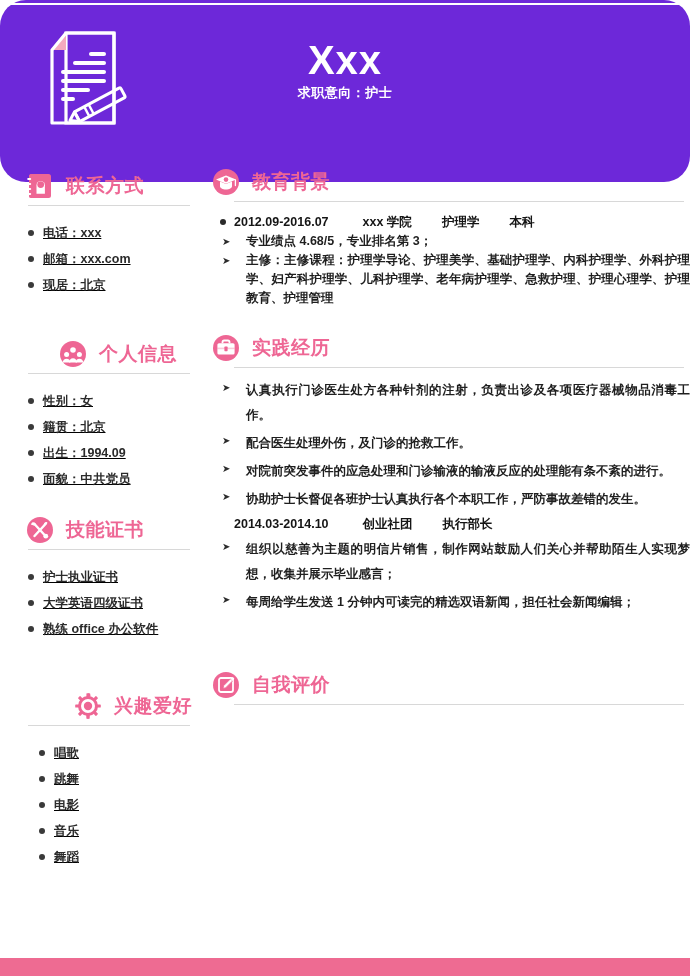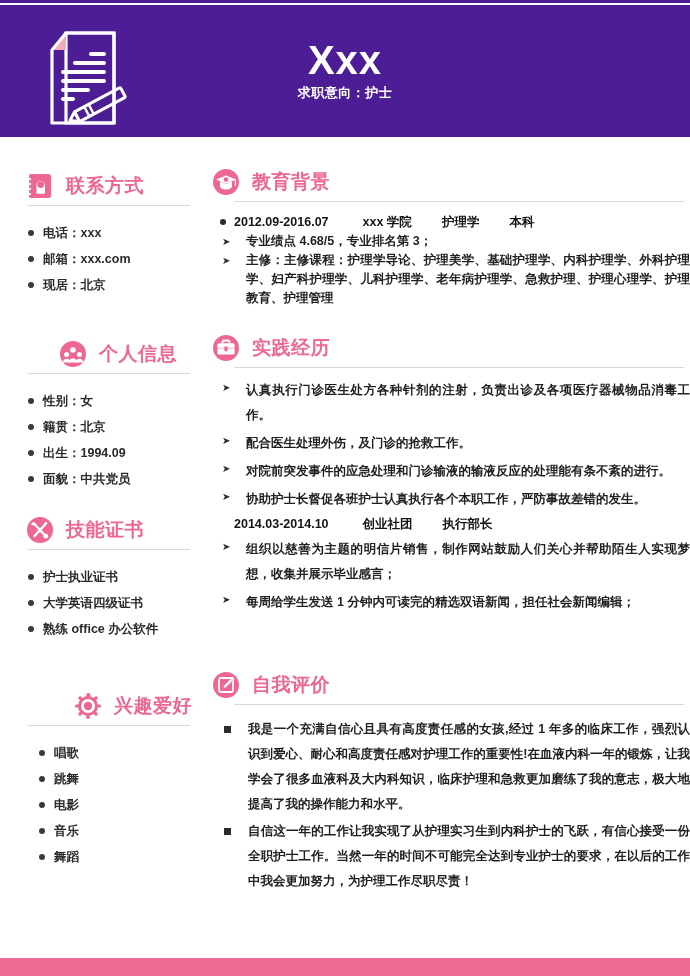--- a/index.html
+++ b/index.html
@@ -6,22 +6,23 @@
   html, body {
     width: 690px; height: 976px;
     background: #ffffff;
     font-family: "Liberation Sans", "DejaVu Sans", sans-serif;
     overflow: hidden;
   }
   .page { position: relative; width: 690px; height: 976px; background: #fff; }
 
   
   .header {
-    position: absolute; left: 0; top: 0; width: 690px; height: 137px;
-    background: #4c1d95;
+    position: absolute; left: 0; top: 0; width: 690px; height: 182px;
+    background: #6d28d9;
+    border-radius: 26px;
   }
   .header-topline {
     position: absolute; left: 0; top: 3px; width: 690px; height: 2px;
     background: #ffffff;
   }
   .header-doc-icon {
     position: absolute; left: 44px; top: 28px; width: 92px; height: 100px;
   }
   .header-name {
     position: absolute; left: 0; top: 36px; width: 690px;
@@ -49,21 +50,21 @@
     color: #ee6694; font-size: 19px; font-weight: bold; letter-spacing: .5px;
     line-height: 28px; white-space: nowrap;
   }
   .sec-rule {
     height: 1px; background: #d8d8d8; margin-top: 5px;
   }
   .left-rule  { margin-left: 28px; margin-right: 20px; }
   .right-rule { margin-left: 22px; margin-right: 6px; }
 
   
-  ul.dot-list { list-style: none; margin: 14px 0 0 0; padding: 0; }
+  ul.dot-list { list-style: none; margin: 14px 0 0 0; padding: 0; text-decoration: underline; }
   ul.dot-list li {
     position: relative;
     font-size: 12.5px; color: #2b2b2b; font-weight: bold;
     line-height: 26px; padding-left: 43px;
   }
   ul.dot-list li::before {
     content: ""; position: absolute; left: 28px; top: 10px;
     width: 6px; height: 6px; border-radius: 50%; background: #3a3a3a;
   }
   ul.dot-list.indent li { padding-left: 54px; }
@@ -306,21 +307,17 @@
           <circle cx="14" cy="14" r="13" fill="#ee6694"></circle>
           <rect x="7" y="7" width="14" height="14" rx="2" fill="none" stroke="#ffffff" stroke-width="1.8"></rect>
           <g transform="rotate(0 0 0)">
             <path d="M11 17.4 l0.5-2.6 7-7 2.1 2.1 -7 7 z" fill="#ffffff" stroke="#ee6694" stroke-width="0.9"></path>
             <path d="M18.5 7.8 l2.1 2.1 1.3-1.3 a1.5 1.5 0 0 0 -2.1 -2.1 z" fill="#ffffff"></path>
           </g>
         </svg>
         <span class="sec-title">自我评价</span>
       </div>
       <div class="sec-rule right-rule"></div>
-      <ul class="sq-list">
-        <li>我是一个充满自信心且具有高度责任感的女孩,经过 1 年多的临床工作，强烈认识到爱心、耐心和高度责任感对护理工作的重要性!在血液内科一年的锻炼，让我学会了很多血液科及大内科知识，临床护理和急救更加磨练了我的意志，极大地提高了我的操作能力和水平。</li>
-        <li>自信这一年的工作让我实现了从护理实习生到内科护士的飞跃，有信心接受一份全职护士工作。当然一年的时间不可能完全达到专业护士的要求，在以后的工作中我会更加努力，为护理工作尽职尽责！</li>
-      </ul>
     </div>
   </div>
 
   <div class="footer-bar"></div>
 </div>
 
 </body></html>

